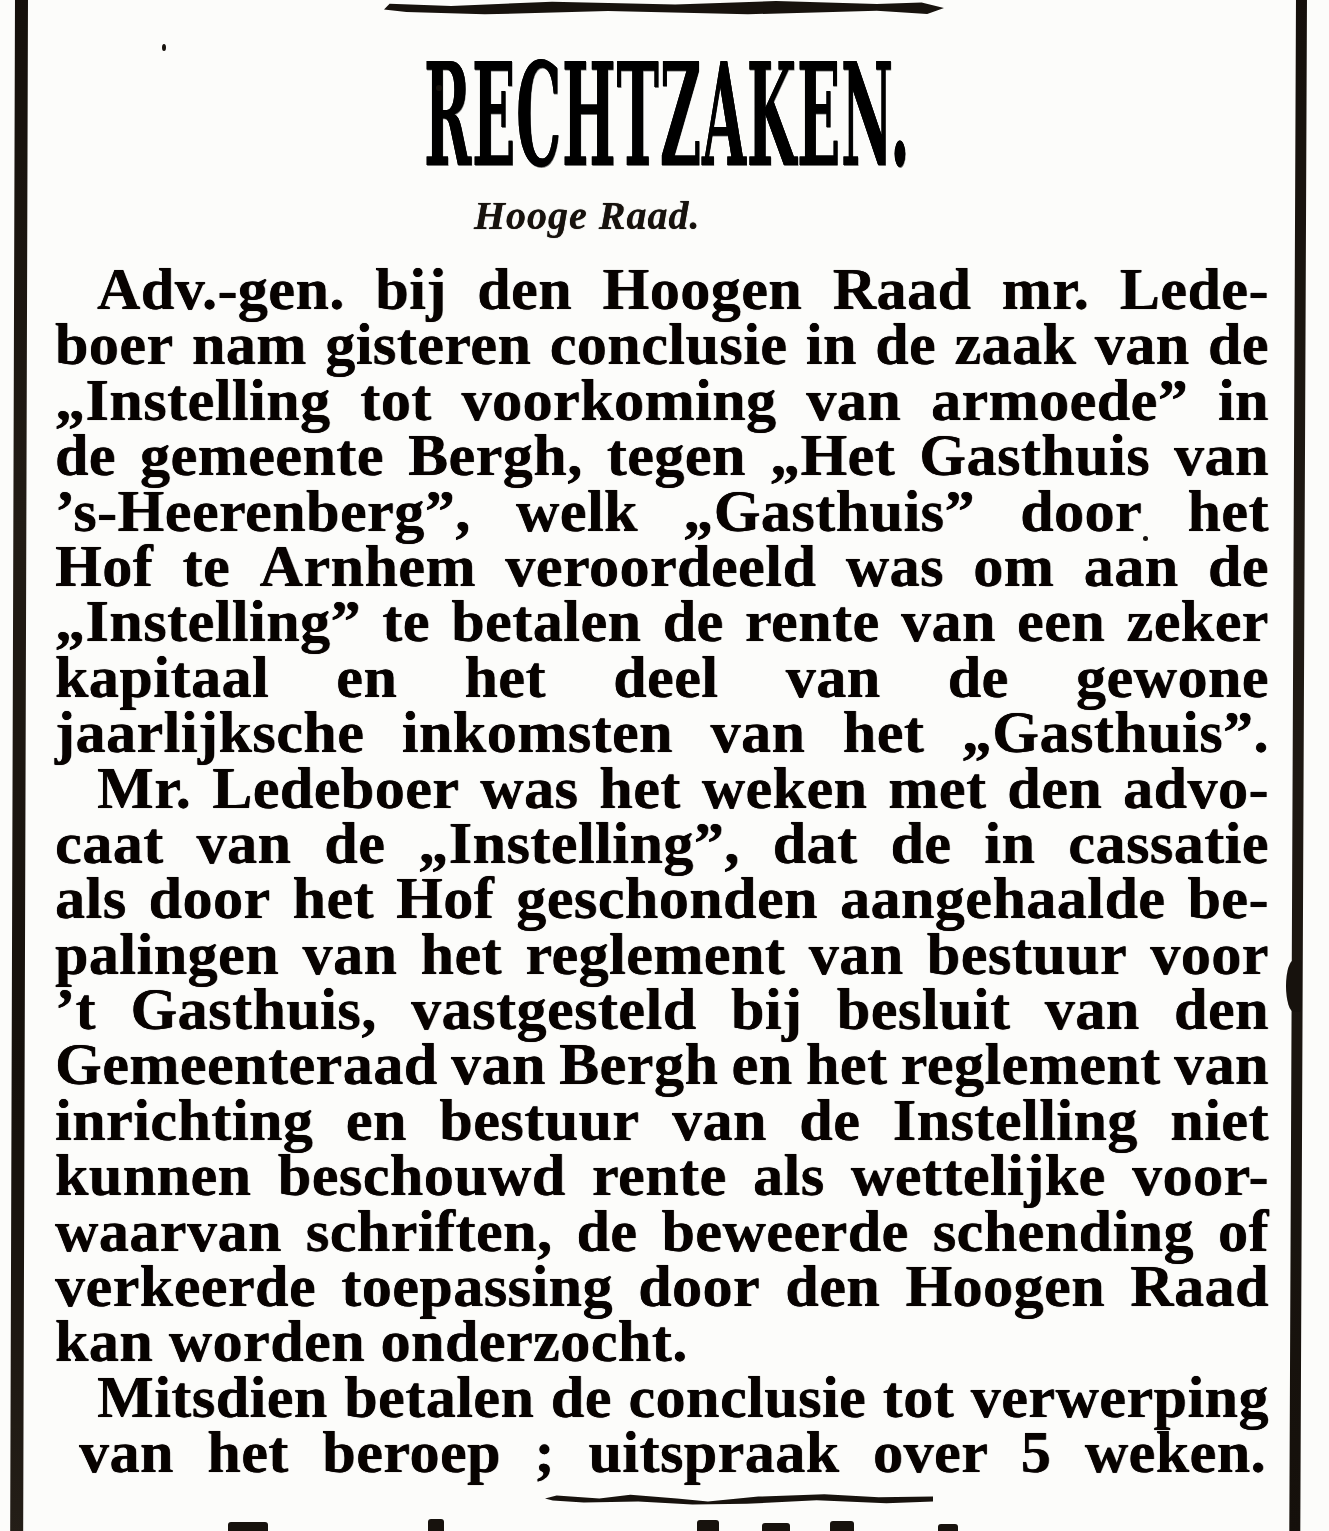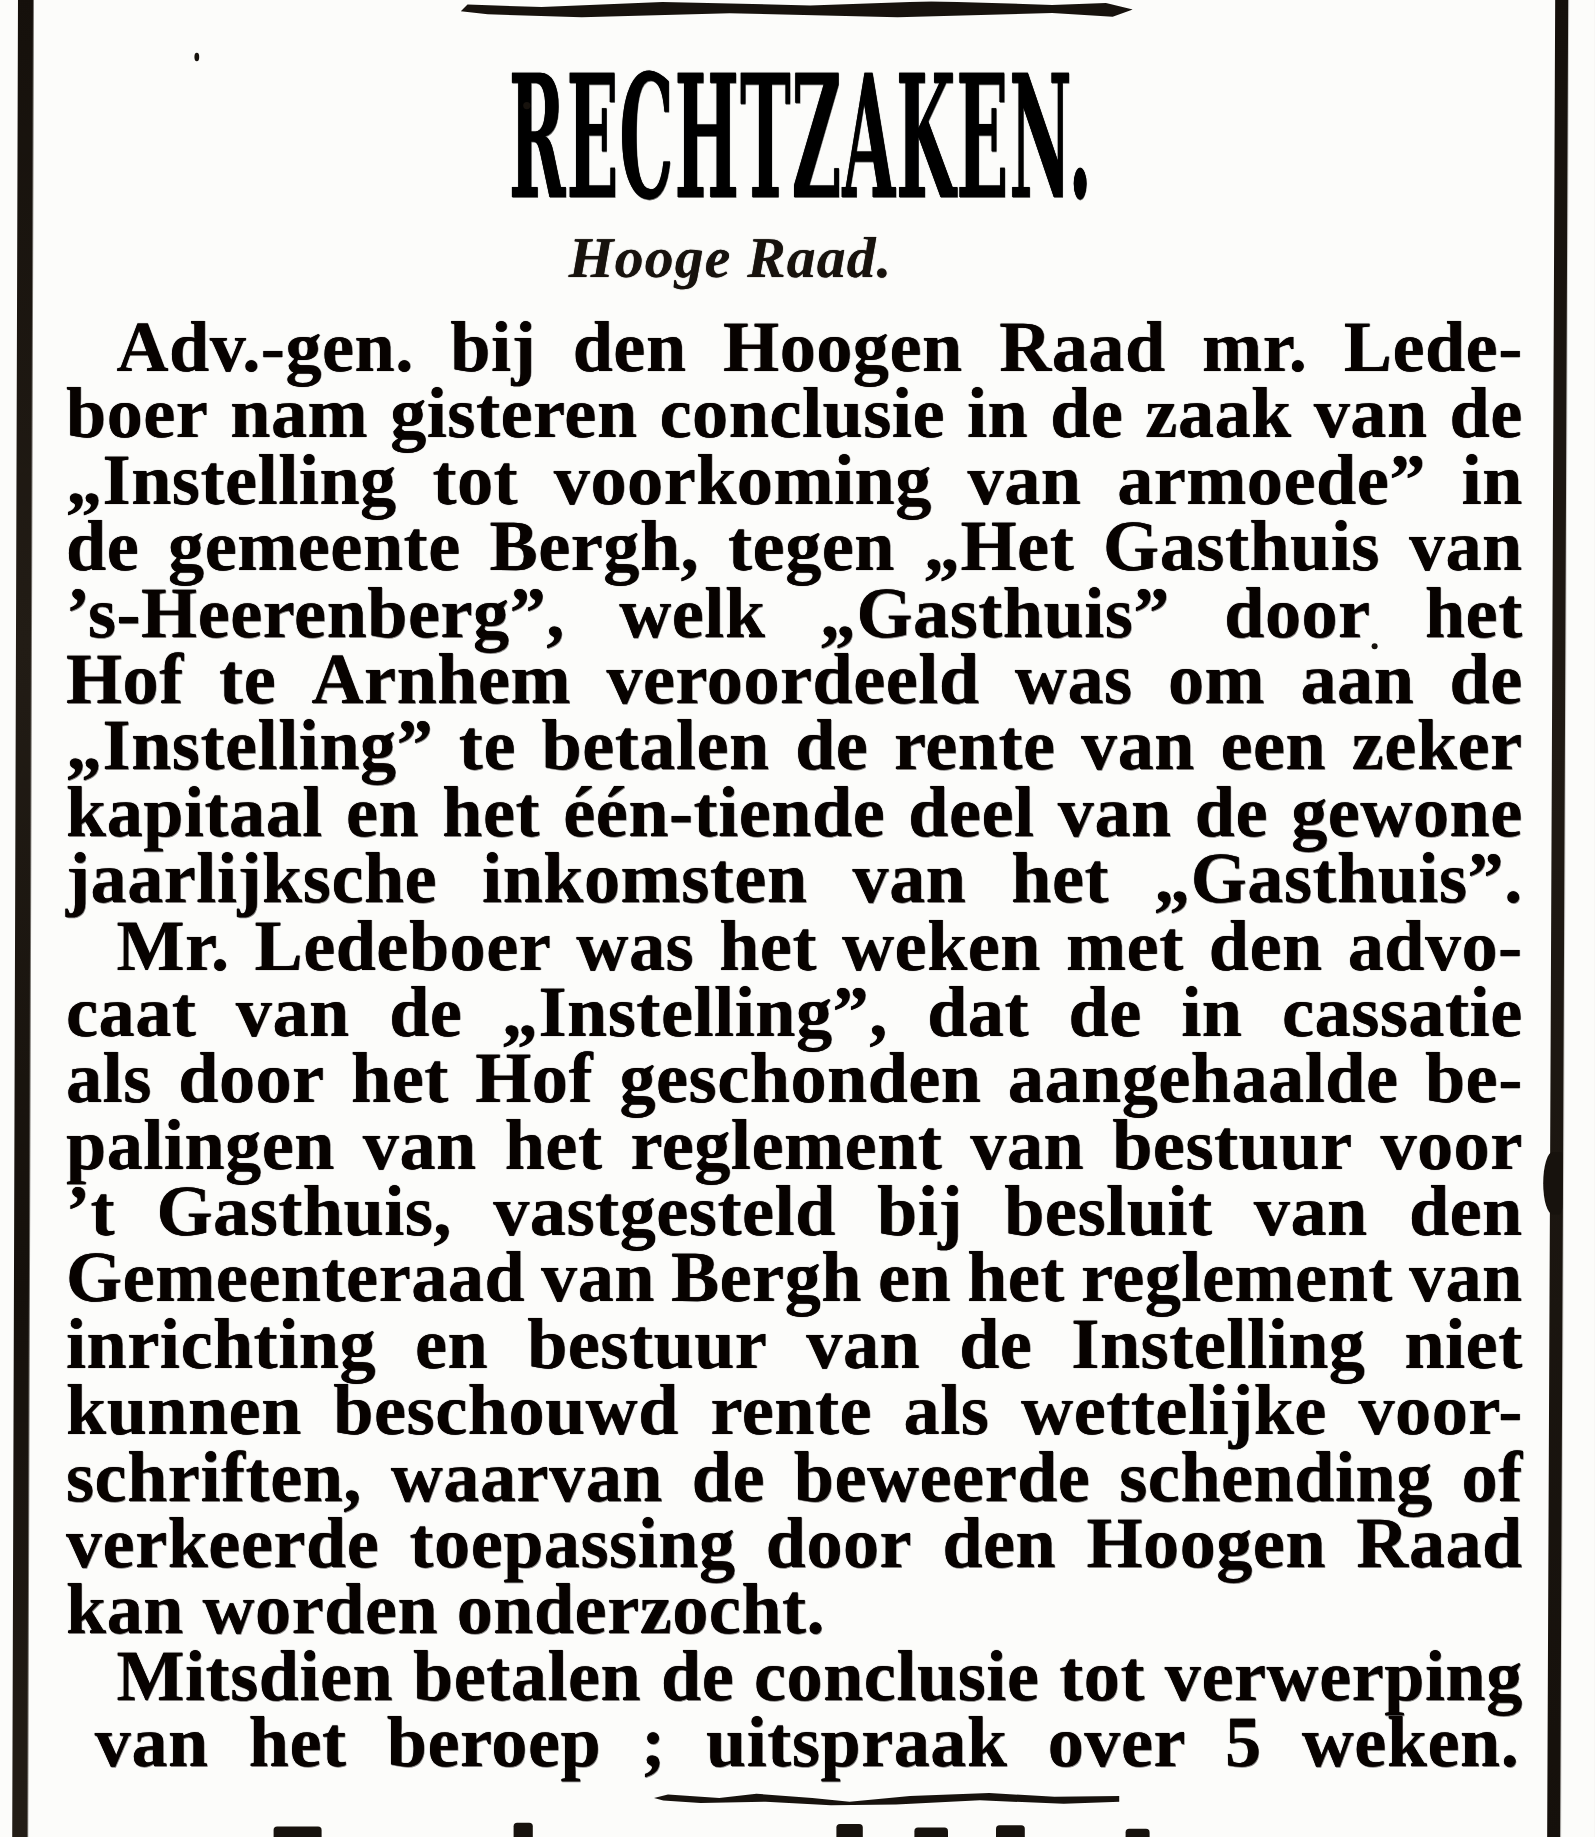--- a/index.html
+++ b/index.html
@@ -54,21 +54,21 @@
     letter-spacing:2px;
     white-space:nowrap;
     transform:scaleX(0.40);
     transform-origin:left top;
     filter:blur(0.45px) contrast(1.3);
     text-shadow:0 0 1px var(--ink),1px 1px 0 rgba(23,18,13,.55);
   }
   .subtitle{
     position:absolute;left:474px;top:190px;margin:0;
     font-style:italic;font-weight:700;
-    font-size:48px;line-height:52px;
+    font-size:40px;line-height:52px;
     letter-spacing:1px;white-space:nowrap;
     filter:blur(0.35px);
     text-shadow:0 0 0.8px var(--ink);
   }
   
   .article-body{
     position:absolute;left:55px;top:262px;width:1214px;
     filter:blur(0.35px) contrast(1.15);
   }
   .line{
@@ -180,21 +180,20 @@
         <span>de</span>
         <span>rente</span>
         <span>van</span>
         <span>een</span>
         <span>zeker</span>
       </div>
       <div class="line j">
         <span>kapitaal</span>
         <span>en</span>
         <span>het</span>
-        <span>één-tiende</span>
         <span>deel</span>
         <span>van</span>
         <span>de</span>
         <span>gewone</span>
       </div>
       <div class="line j">
         <span>jaarlijksche</span>
         <span>inkomsten</span>
         <span>van</span>
         <span>het</span>
@@ -267,22 +266,22 @@
       </div>
       <div class="line j">
         <span>kunnen</span>
         <span>beschouwd</span>
         <span>rente</span>
         <span>als</span>
         <span>wettelijke</span>
         <span>voor-</span>
       </div>
       <div class="line j">
+        <span>waarvan</span>
         <span>schriften,</span>
-        <span>waarvan</span>
         <span>de</span>
         <span>beweerde</span>
         <span>schending</span>
         <span>of</span>
       </div>
       <div class="line j">
         <span>verkeerde</span>
         <span>toepassing</span>
         <span>door</span>
         <span>den</span>

